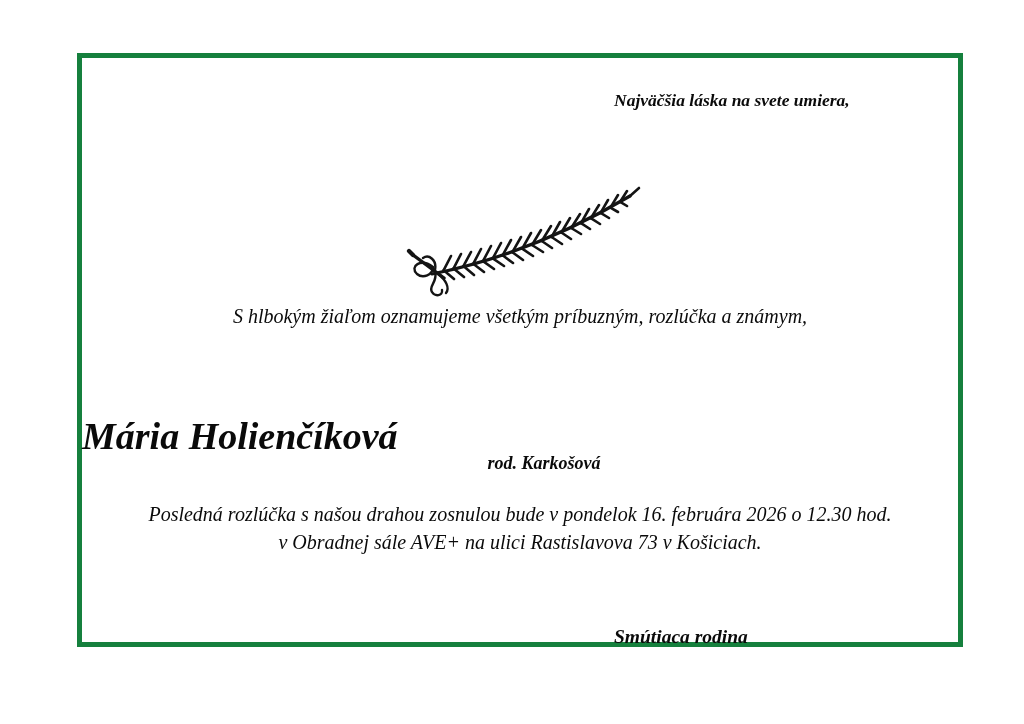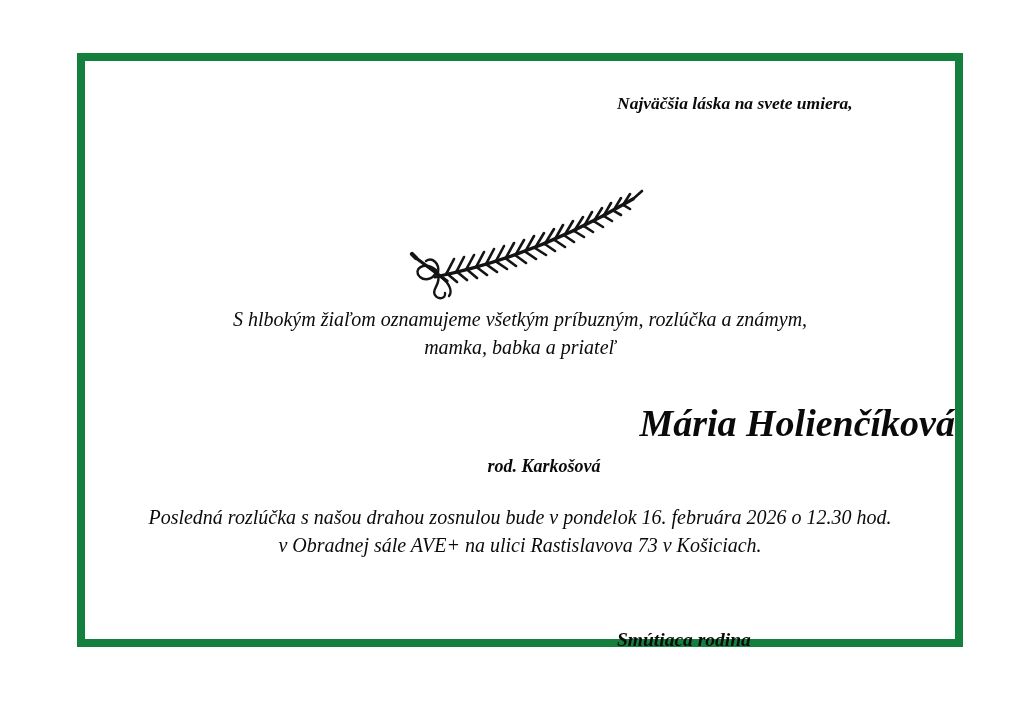--- a/index.html
+++ b/index.html
@@ -14,21 +14,21 @@
     font-family: "Liberation Serif", serif;
     color: #0a0a0a;
     overflow: hidden;
   }
   .frame {
     position: absolute;
     left: 77px;
     top: 53px;
     width: 886px;
     height: 594px;
-    border: 8px solid #15803d;
+    border: 5px solid #15803d;
     box-sizing: border-box;
     background: #ffffff;
   }
   .epigraph {
     position: absolute;
     left: 532px;
     top: 26px;
     font-style: italic;
     font-weight: bold;
     font-size: 17.5px;
@@ -48,23 +48,23 @@
     text-align: center;
     font-style: italic;
     font-size: 20px;
     line-height: 27.5px;
     white-space: nowrap;
   }
   .deceased-name {
     position: absolute;
     left: 0;
     width: 100%;
-    top: 340px;
+    top: 356px;
     margin: 0;
-    text-align: right;
+    text-align: left;
     font-style: italic;
     font-weight: bold;
     font-size: 38px;
     line-height: 44px;
   }
   .maiden-name {
     position: absolute;
     left: 0;
     width: 100%;
     top: 394px;
@@ -122,21 +122,20 @@
 
       <path d="M31,91 C19,82 7,90 15,98 C21,103 31,99 31,91 Z" stroke-width="2.4"></path>
       <path d="M33,94 C35,84 27,78 21,82" stroke-width="2.4"></path>
 
       <path d="M33,96 C36,106 26,110 30,116 C33,121 41,120 40,114" stroke-width="2.4"></path>
       <path d="M36,98 C44,104 48,112 44,117" stroke-width="2.4"></path>
     </svg>
 
     <div class="announcement">
       <div>S hlbokým žiaľom oznamujeme všetkým príbuzným, rozlúčka a známym,</div>
-      <div>mamka, babka a priateľ</div>
     </div>
 
     <h1 class="deceased-name">Mária Holienčíková</h1>
 
     <div class="maiden-name">rod. Karkošová</div>
 
     <div class="farewell">
       <div>Posledná rozlúčka s našou drahou zosnulou bude v pondelok 16. februára 2026 o 12.30 hod.</div>
       <div>v Obradnej sále AVE+ na ulici Rastislavova 73 v Košiciach.</div>
     </div>

